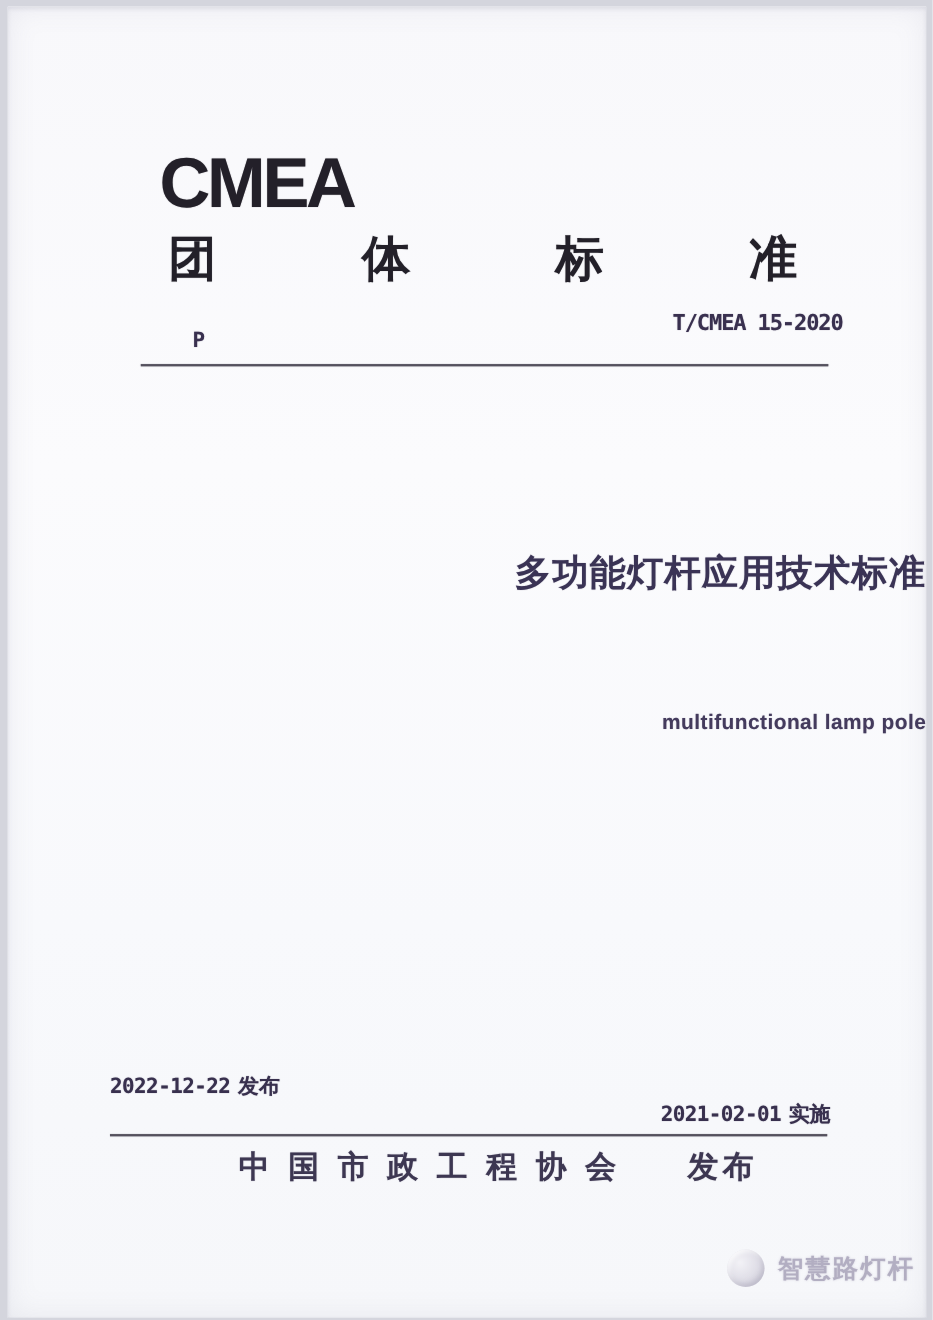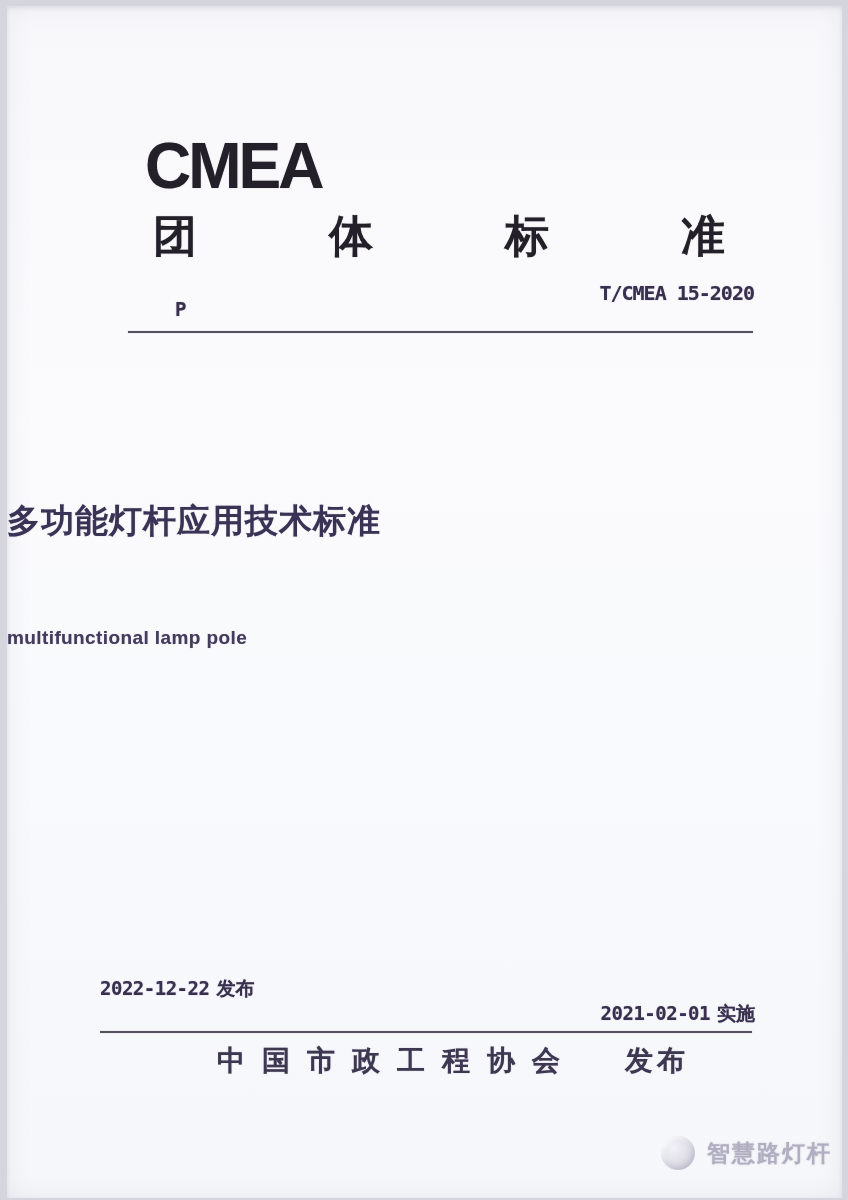--- a/index.html
+++ b/index.html
@@ -40,21 +40,21 @@
     justify-content: space-between;
     font-size: 44px;
     font-weight: 700;
     line-height: 1.1;
     color: #232029;
     text-shadow: 0 0 1px rgba(35,32,41,0.4);
   }
 
   .std-code {
     position: absolute;
-    right: 88px; top: 274px;
+    right: 76px; top: 274px;
     font-family: "DejaVu Sans Mono", monospace;
     font-size: 20px;
     font-weight: 600;
     letter-spacing: -1px;
     line-height: 1.3;
     color: #39304f;
     text-shadow: 0 0 1px rgba(57,48,79,0.5);
   }
 
   .p-mark {
@@ -70,21 +70,21 @@
 
   .rule {
     position: absolute;
     height: 2px;
     background: #55515e;
     box-shadow: 0 0 1px rgba(85,81,94,0.6);
   }
   .rule1 { left: 121px; top: 325px; width: 625px; }
   .rule2 { left: 93px;  top: 1025px; width: 652px; }
 
-  .centered { position: absolute; left: 0; width: 835px; text-align: left; }
+  .centered { position: absolute; left: 0; width: 835px; text-align: right; }
 
   .title-cn {
     top: 494px;
     margin: 0;
     font-size: 33px;
     font-weight: 700;
     letter-spacing: 1px;
     line-height: 1.3;
     color: #3a3355;
     text-shadow: 0 0 1px rgba(58,51,85,0.45);
@@ -92,21 +92,21 @@
 
   .title-en {
     font-size: 19px;
     font-weight: 600;
     letter-spacing: 0.4px;
     line-height: 1.3;
     color: #443b5d;
     text-shadow: 0 0 1px rgba(68,59,93,0.4);
   }
   .en1 { top: 576px; }
-  .en2 { top: 620px; }
+  .en2 { top: 640px; }
 
   .date {
     position: absolute;
     top: 970px;
     font-family: "DejaVu Sans Mono", monospace;
     font-size: 19px;
     font-weight: 700;
     letter-spacing: -0.5px;
     line-height: 1.3;
     color: #38304e;

